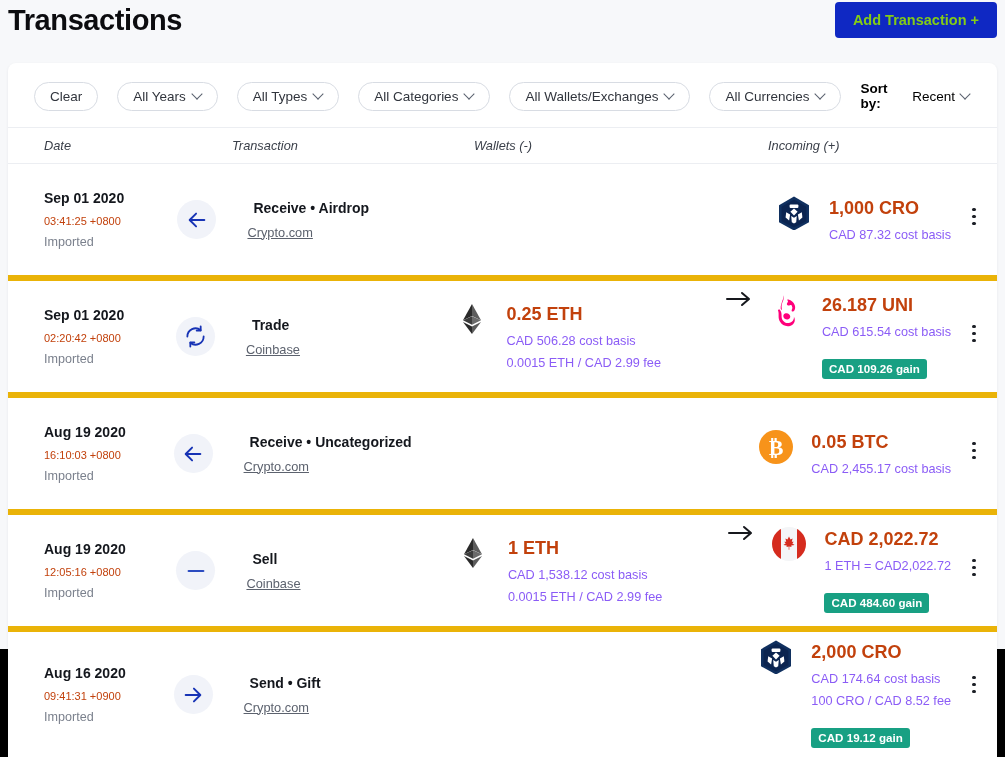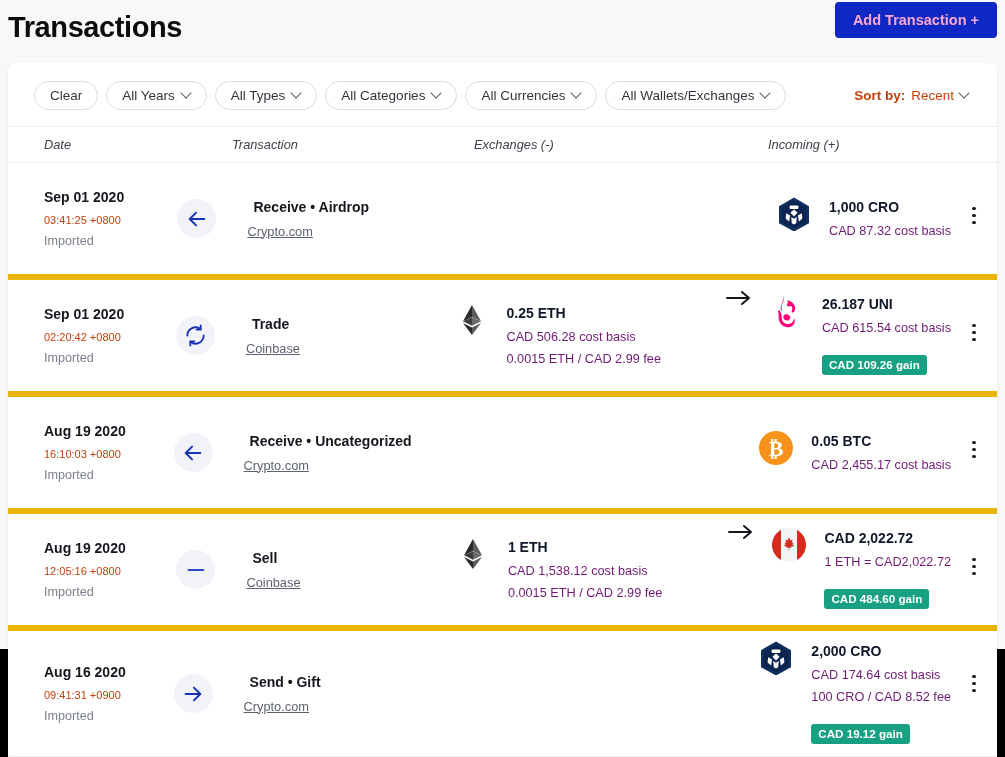--- a/index.html
+++ b/index.html
@@ -12,64 +12,64 @@
   .page { position: relative; width: 1005px; height: 757px; background: #f7f8fa; }
 
   
   .topbar {
     height: 60px; background: #f7f8fa;
     display: flex; align-items: flex-start; justify-content: space-between;
     padding: 0 0 0 8px;
   }
   .page-title {
     font-size: 29px; font-weight: bold; color: #0c0c0f;
-    letter-spacing: -0.4px; line-height: 40px; padding-top: 7px;
+    letter-spacing: -0.4px; line-height: 40px; padding-top: 0px;
   }
   .add-btn {
     margin-top: 2px; margin-right: 8px;
-    background: #0f28c3; color: #f9a8d4;
+    background: #0f28c3; color: #84cc16;
     font-size: 14.5px; font-weight: bold;
     border: none; border-radius: 4px;
     padding: 0 18px; height: 36px; cursor: pointer;
     white-space: nowrap;
   }
 
   
   .card {
     position: absolute; top: 63px; left: 8px;
     width: 989px; background: #fff;
     border-radius: 8px 8px 0 0;
     box-shadow: 0 1px 3px rgba(16,24,40,.07);
     overflow: hidden;
   }
 
   
   .filterbar {
     display: flex; align-items: center;
     padding: 18px 22px 16px 26px;
-    gap: 8px;
+    gap: 19px;
     justify-content: space-between;
   }
   .pill {
     display: inline-flex; align-items: center; gap: 7px;
     height: 29px; padding: 0 15px;
     border: 1px solid #d8dce3; border-radius: 16px;
     background: #fff; color: #31353d; font-size: 13.5px;
     cursor: pointer; white-space: nowrap;
   }
   .chev { display: inline-block; width: 9px; height: 9px; position: relative; top: -2px; }
   .chev::before {
     content: ""; position: absolute; left: 0; top: 0;
     width: 7px; height: 7px;
     border-right: 1.4px solid #5a616e; border-bottom: 1.4px solid #5a616e;
     transform: rotate(45deg);
   }
   .sortwrap {
     margin-left: auto; display: inline-flex; align-items: center; gap: 6px;
-    font-size: 13.5px; color: #c2410c; cursor: pointer; padding-right: 6px;
+    font-size: 13.5px; color: #000000; cursor: pointer; padding-right: 6px;
   }
   .sortwrap b { font-weight: bold; }
 
   
   .thead {
     display: flex; align-items: center;
     border-top: 1px solid #eceef2; border-bottom: 1px solid #eceef2;
     height: 37px; padding: 0 0 0 36px;
     font-size: 12.8px; color: #3a3f49; font-style: italic;
   }
@@ -96,22 +96,22 @@
     background: #f1f3f9; display: flex; align-items: center; justify-content: center;
     flex: 0 0 39px; margin-right: 31px;
   }
   .c-tx { width: 242px; }
   .t-main { font-size: 14px; font-weight: bold; color: #14171d; margin-bottom: 9px; padding-left: 6px; }
   .t-sub  { font-size: 12.8px; color: #5c626e; text-decoration: underline; }
 
   .c-out { width: 294px; display: flex; align-items: flex-start; }
   .c-in  { flex: 1; display: flex; align-items: flex-start; }
   .coin-ico { width: 34px; height: 34px; flex: 0 0 34px; margin-right: 18px; margin-top: -2px; }
-  .amt-main { font-size: 14px; font-weight: bold; color: #0f172a; margin-bottom: 9px; white-space: nowrap; }
-  .amt-sub  { font-size: 12.7px; color: #701a75; margin-bottom: 8px; white-space: nowrap; }
+  .amt-main { font-size: 18px; font-weight: bold; color: #c2410c; margin-bottom: 9px; white-space: nowrap; }
+  .amt-sub  { font-size: 12.7px; color: #8b5cf6; margin-bottom: 8px; white-space: nowrap; }
   .amt-sub:last-child { margin-bottom: 0; }
   .badge {
     display: inline-block; background: #18a083; color: #fff;
     font-size: 11.6px; font-weight: bold; border-radius: 3px;
     padding: 3px 7px 4px; margin-top: 12px; white-space: nowrap;
   }
   .arrow-mid {
     width: 62px; flex: 0 0 62px; display: flex; align-items: center;
     justify-content: center; align-self: flex-start; margin-top: 8px;
   }
@@ -153,38 +153,38 @@
       </div>
       <div class="pill">
         <span>All Types</span>
         <span class="chev"></span>
       </div>
       <div class="pill">
         <span>All Categories</span>
         <span class="chev"></span>
       </div>
       <div class="pill">
+        <span>All Wallets/Exchanges</span>
+        <span class="chev"></span>
+      </div>
+      <div class="pill">
         <span>All Currencies</span>
-        <span class="chev"></span>
-      </div>
-      <div class="pill">
-        <span>All Wallets/Exchanges</span>
         <span class="chev"></span>
       </div>
       <div class="sortwrap">
         <b>Sort by:</b>
         <span>Recent</span>
         <span class="chev"></span>
       </div>
     </div>
 
     <div class="thead">
       <div class="th-date">Date</div>
       <div class="th-tx">Transaction</div>
-      <div class="th-out">Exchanges (-)</div>
+      <div class="th-out">Wallets (-)</div>
       <div class="th-in">Incoming (+)</div>
     </div>
 
     <div id="rows">
         <div class="row">
     <div class="c-date">
       <div class="d-main">Sep 01 2020</div>
       <div class="d-sub">03:41:25 +0800</div>
       <div class="d-sub2">Imported</div>
     </div>

